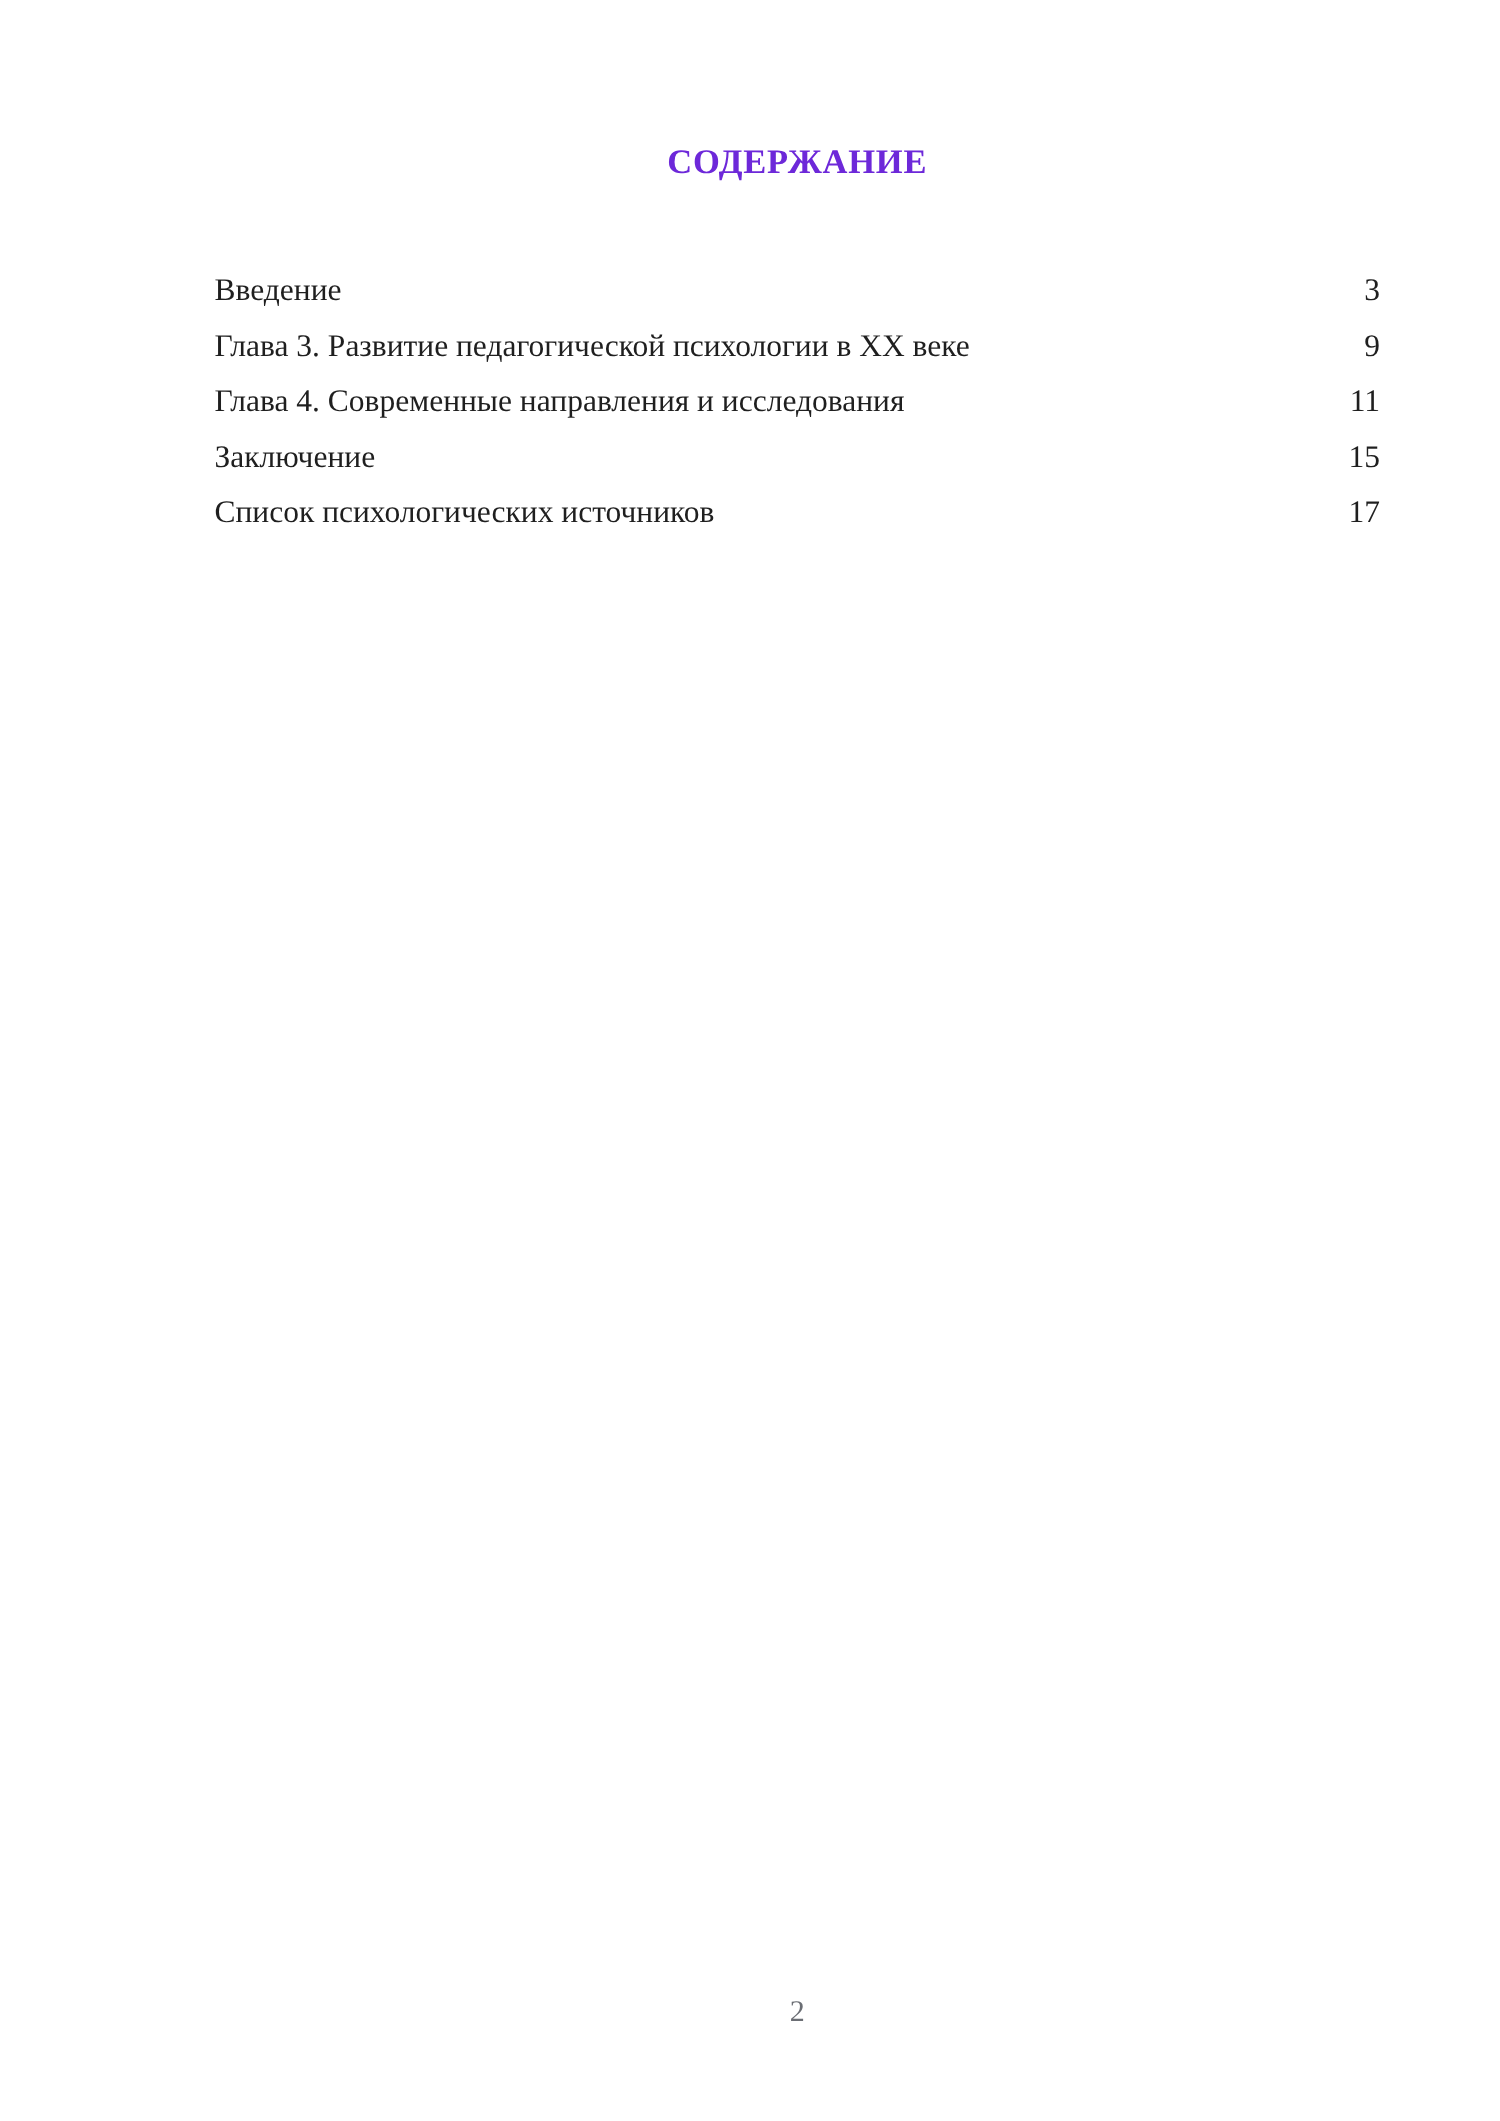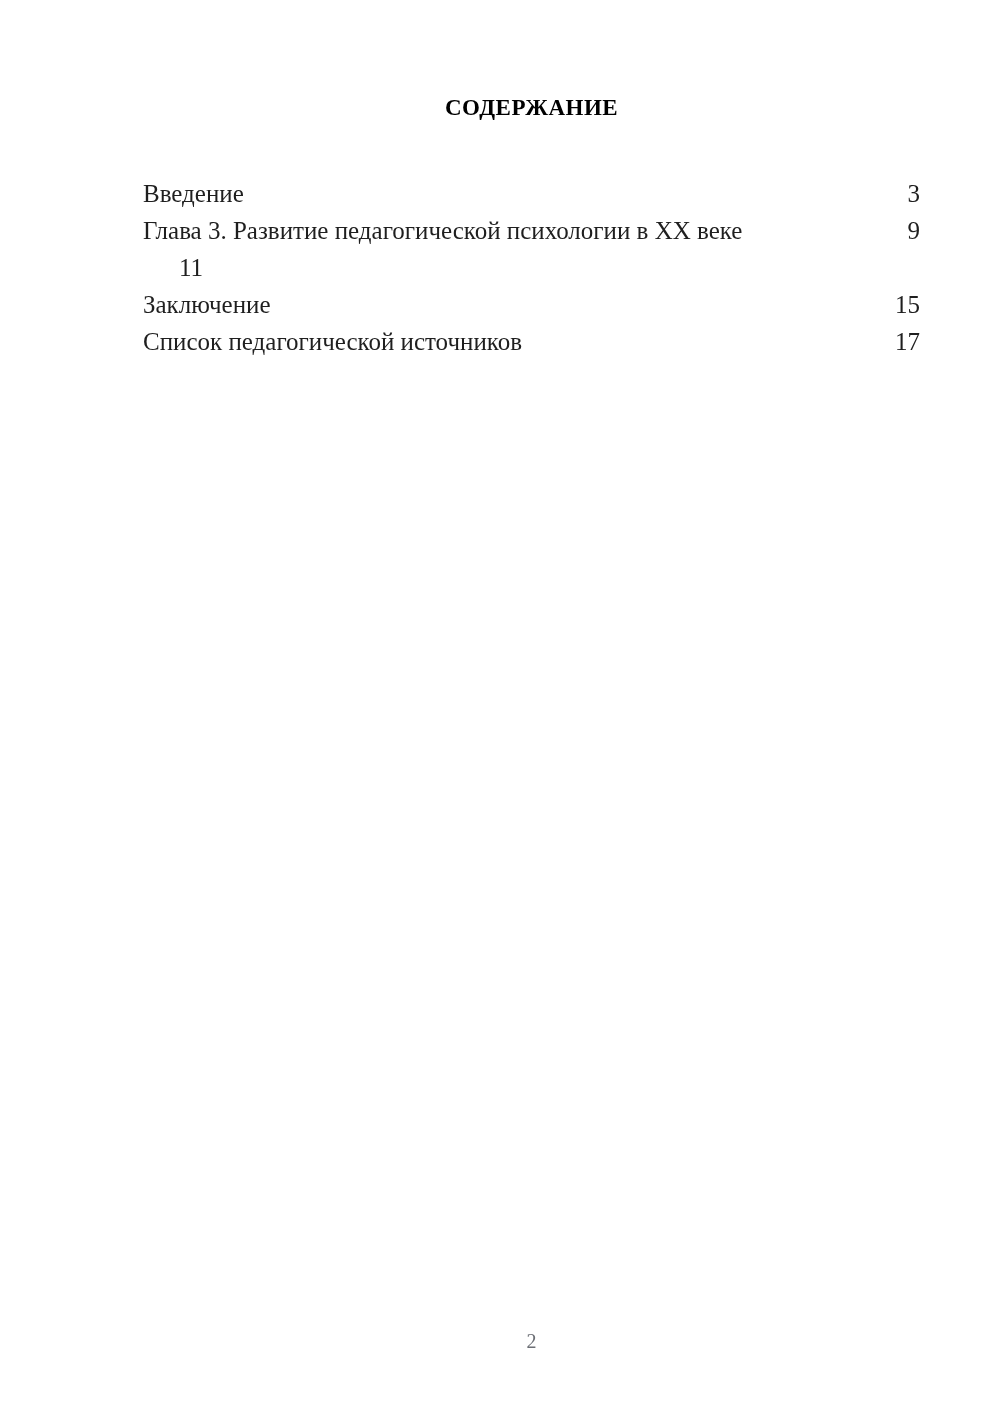--- a/index.html
+++ b/index.html
@@ -21,34 +21,34 @@
 
   .content {
     padding: 95px 80px 0 143px; 
   }
 
   .doc-title {
     text-align: center;
     font-size: 23px;
     font-weight: 700;
     letter-spacing: 0.5px;
-    color: #000000;
+    color: #6d28d9;
   }
 
   .toc {
     margin-top: 54px;
   }
 
   .toc-row {
     display: flex;
     justify-content: space-between;
     align-items: baseline;
     height: 37px;
     line-height: 37px;
-    font-size: 25px;
+    font-size: 21px;
   }
 
   .toc-label {
     white-space: nowrap;
     overflow: hidden;
   }
 
   .toc-page {
     margin-left: 20px;
     text-align: right;
@@ -80,31 +80,32 @@
   </div>
 
 
 
   <div class="toc-row">
     <span class="toc-label">Глава 3. Развитие педагогической психологии в XX веке</span>
     <span class="toc-page">9</span>
   </div>
 
   <div class="toc-row">
+    <span class="toc-label">Глава 4. Современные направления и исследования</span>
     <span class="toc-page">11</span>
   </div>
 
 
   <div class="toc-row">
     <span class="toc-label">Заключение</span>
     <span class="toc-page">15</span>
   </div>
 
   <div class="toc-row">
-    <span class="toc-label">Список педагогической источников</span>
+    <span class="toc-label">Список психологических источников</span>
     <span class="toc-page">17</span>
   </div>
 </div>
   </div>
 
   <div class="footer">
     <span>2</span>
   </div>
 </div>
 

